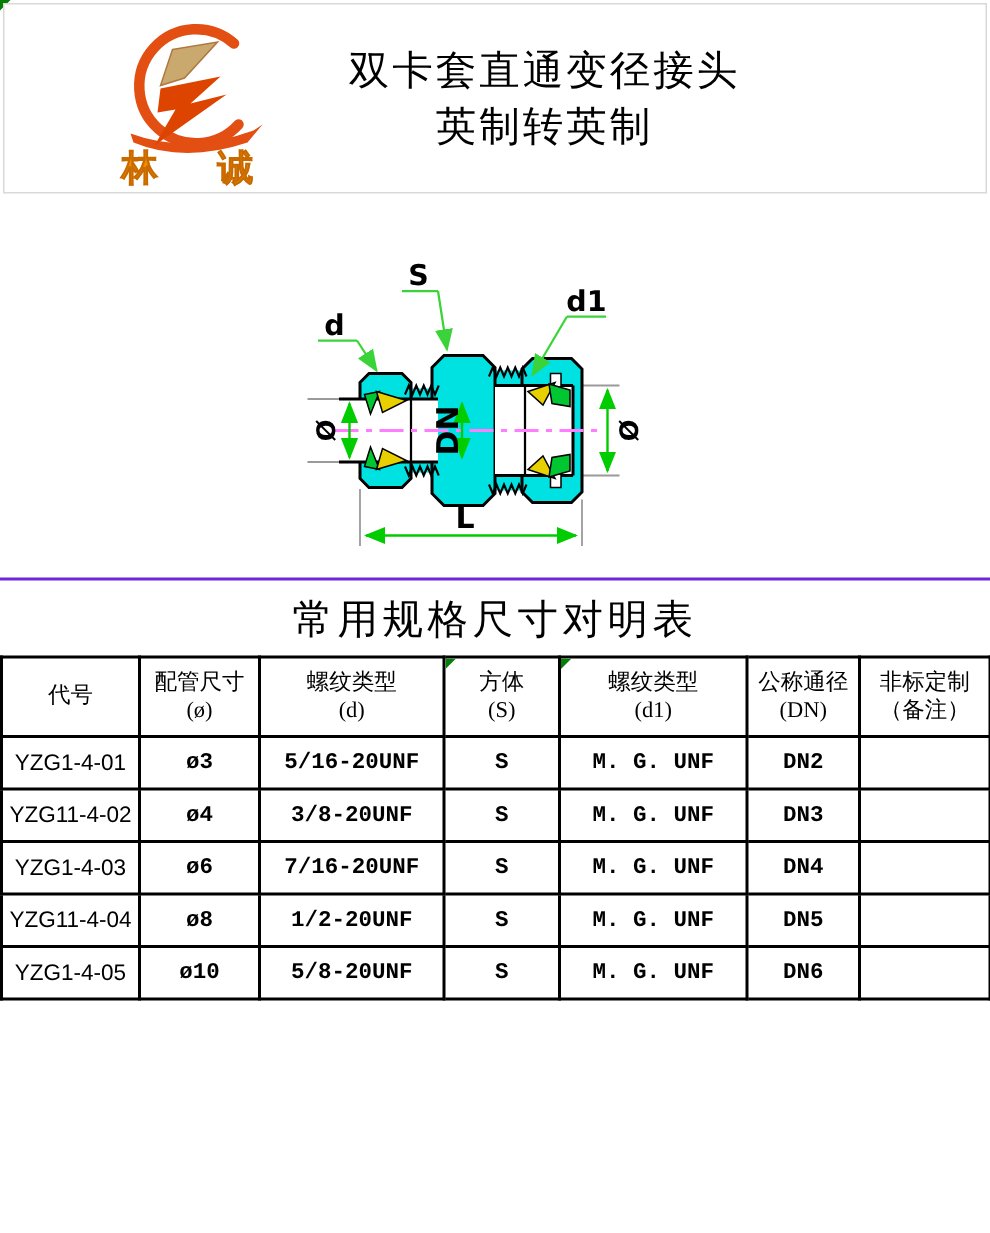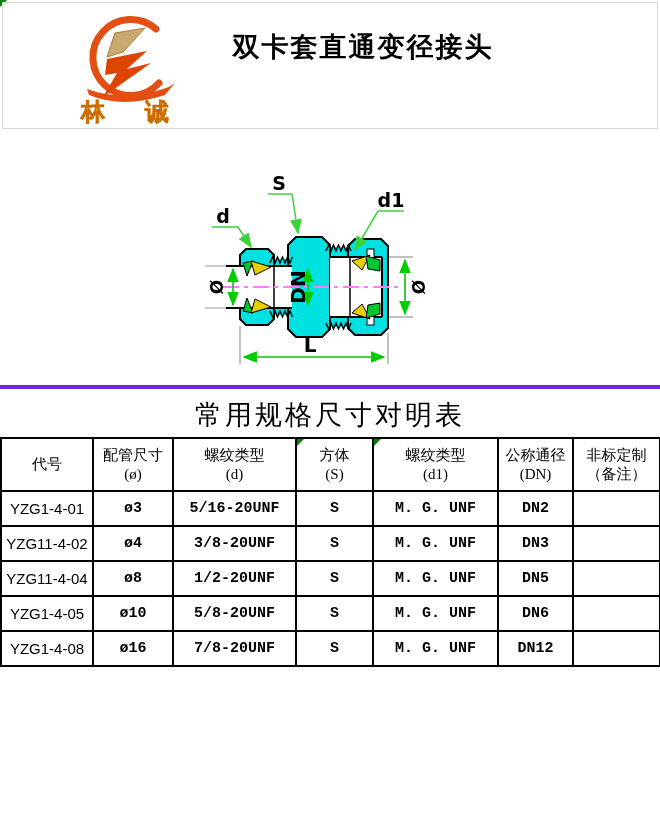--- a/index.html
+++ b/index.html
@@ -6,27 +6,27 @@
   #page{position:relative;width:660px;height:822px;background:#fff;overflow:hidden;
         font-family:"Liberation Serif",serif;color:#000;}
   
   .corner-tri{position:absolute;left:0;top:0;width:0;height:0;
         border-top:7px solid #067d06;border-right:7px solid transparent;}
   
   #header-band{position:absolute;left:2px;top:2px;width:654px;height:125px;
         border:1px solid #d9d9d9;background:#fff;}
   #logo{position:absolute;left:50px;top:4px;}
   #title-block{position:absolute;left:150px;top:26px;width:420px;text-align:center;}
-  .title-line{font-size:27px;font-weight:bold;line-height:37px;letter-spacing:2px;
+  .title-line{font-size:27px;font-weight:normal;line-height:37px;letter-spacing:2px;
         font-family:"Liberation Serif",serif;text-align:center;}
   
   #diagram{position:absolute;left:0;top:128px;width:660px;height:260px;}
   
   #section-band{position:absolute;left:0;top:385px;width:660px;height:52px;
-        border-top:4px solid #6d28d9;display:flex;align-items:center;justify-content:center;}
+        border-top:2px solid #6d28d9;display:flex;align-items:center;justify-content:center;}
   #section-title{font-size:27px;letter-spacing:3px;font-family:"Liberation Serif",serif;}
   
   #spec-table{position:absolute;left:0;top:437px;border-collapse:collapse;
         table-layout:fixed;width:659px;padding-left:16px;}
   #spec-table th,#spec-table td{border:2px solid #000;text-align:center;vertical-align:middle;
         padding:0;overflow:hidden;}
   #spec-table th{height:51px;font-weight:normal;font-size:15px;line-height:19px;
         font-family:"Liberation Serif",serif;position:relative;}
   #spec-table td{height:33px;font-size:15px;}
   td.c0{font-family:"Liberation Sans",sans-serif;font-size:15px;}
@@ -47,20 +47,21 @@
 
       <path d="M 34 82 Q 72 96 116 80 L 122 76 L 112 88 Q 70 102 36 88 Z" fill="#e34e12"></path>
 
       <polygon points="62,26 92,21 70,45 54,50" fill="#c9a96d" stroke="#b07840" stroke-width="1"></polygon>
       <polygon points="54,52 94,44 74,62 98,56 50,90 64,66 52,68" fill="#dd4400"></polygon>
       <text x="28" y="113" font-size="24" font-weight="bold" fill="#f08c00" stroke="#c96a00" stroke-width="0.6" font-family="Liberation Serif, serif">林</text>
       <text x="92" y="113" font-size="24" font-weight="bold" fill="#f08c00" stroke="#c96a00" stroke-width="0.6" font-family="Liberation Serif, serif">诚</text>
     </svg>
     <div id="title-block">
       <div class="title-line">双卡套直通变径接头</div>
+      <div class="title-line">英制转英制</div>
     </div>
   </div>
 
   <svg id="diagram" width="660" height="260" viewBox="0 0 660 260">
     <defs>
       <marker id="ag" viewBox="0 0 10 10" refX="9" refY="5" markerWidth="9" markerHeight="9" orient="auto-start-reverse">
         <path d="M0,1 L10,5 L0,9 z" fill="#00cc00"></path>
       </marker>
       <marker id="al" viewBox="0 0 10 10" refX="9" refY="5" markerWidth="10" markerHeight="10" orient="auto-start-reverse">
         <path d="M0,1 L10,5 L0,9 z" fill="#3ad43a"></path>
@@ -205,41 +206,41 @@
         <tr>
           <td class="c0">YZG11-4-02</td>
           <td class="c1">ø4</td>
           <td class="c2">3/8-20UNF</td>
           <td class="c3">S</td>
           <td class="c4">M. G. UNF</td>
           <td class="c5">DN3</td>
           <td class="c6"></td>
         </tr>
         <tr>
+          <td class="c0">YZG1-4-03</td>
+          <td class="c1">ø6</td>
+          <td class="c2">7/16-20UNF</td>
+          <td class="c3">S</td>
+          <td class="c4">M. G. UNF</td>
+          <td class="c5">DN4</td>
+          <td class="c6"></td>
+        </tr>
+        <tr>
           <td class="c0">YZG11-4-04</td>
           <td class="c1">ø8</td>
           <td class="c2">1/2-20UNF</td>
           <td class="c3">S</td>
           <td class="c4">M. G. UNF</td>
           <td class="c5">DN5</td>
           <td class="c6"></td>
         </tr>
         <tr>
           <td class="c0">YZG1-4-05</td>
           <td class="c1">ø10</td>
           <td class="c2">5/8-20UNF</td>
           <td class="c3">S</td>
           <td class="c4">M. G. UNF</td>
           <td class="c5">DN6</td>
           <td class="c6"></td>
         </tr>
-        <tr>
-          <td class="c0">YZG1-4-08</td>
-          <td class="c1">ø16</td>
-          <td class="c2">7/8-20UNF</td>
-          <td class="c3">S</td>
-          <td class="c4">M. G. UNF</td>
-          <td class="c5">DN12</td>
-          <td class="c6"></td>
-        </tr>
       </tbody>
   </table>
 </div>
 
 </body></html>

